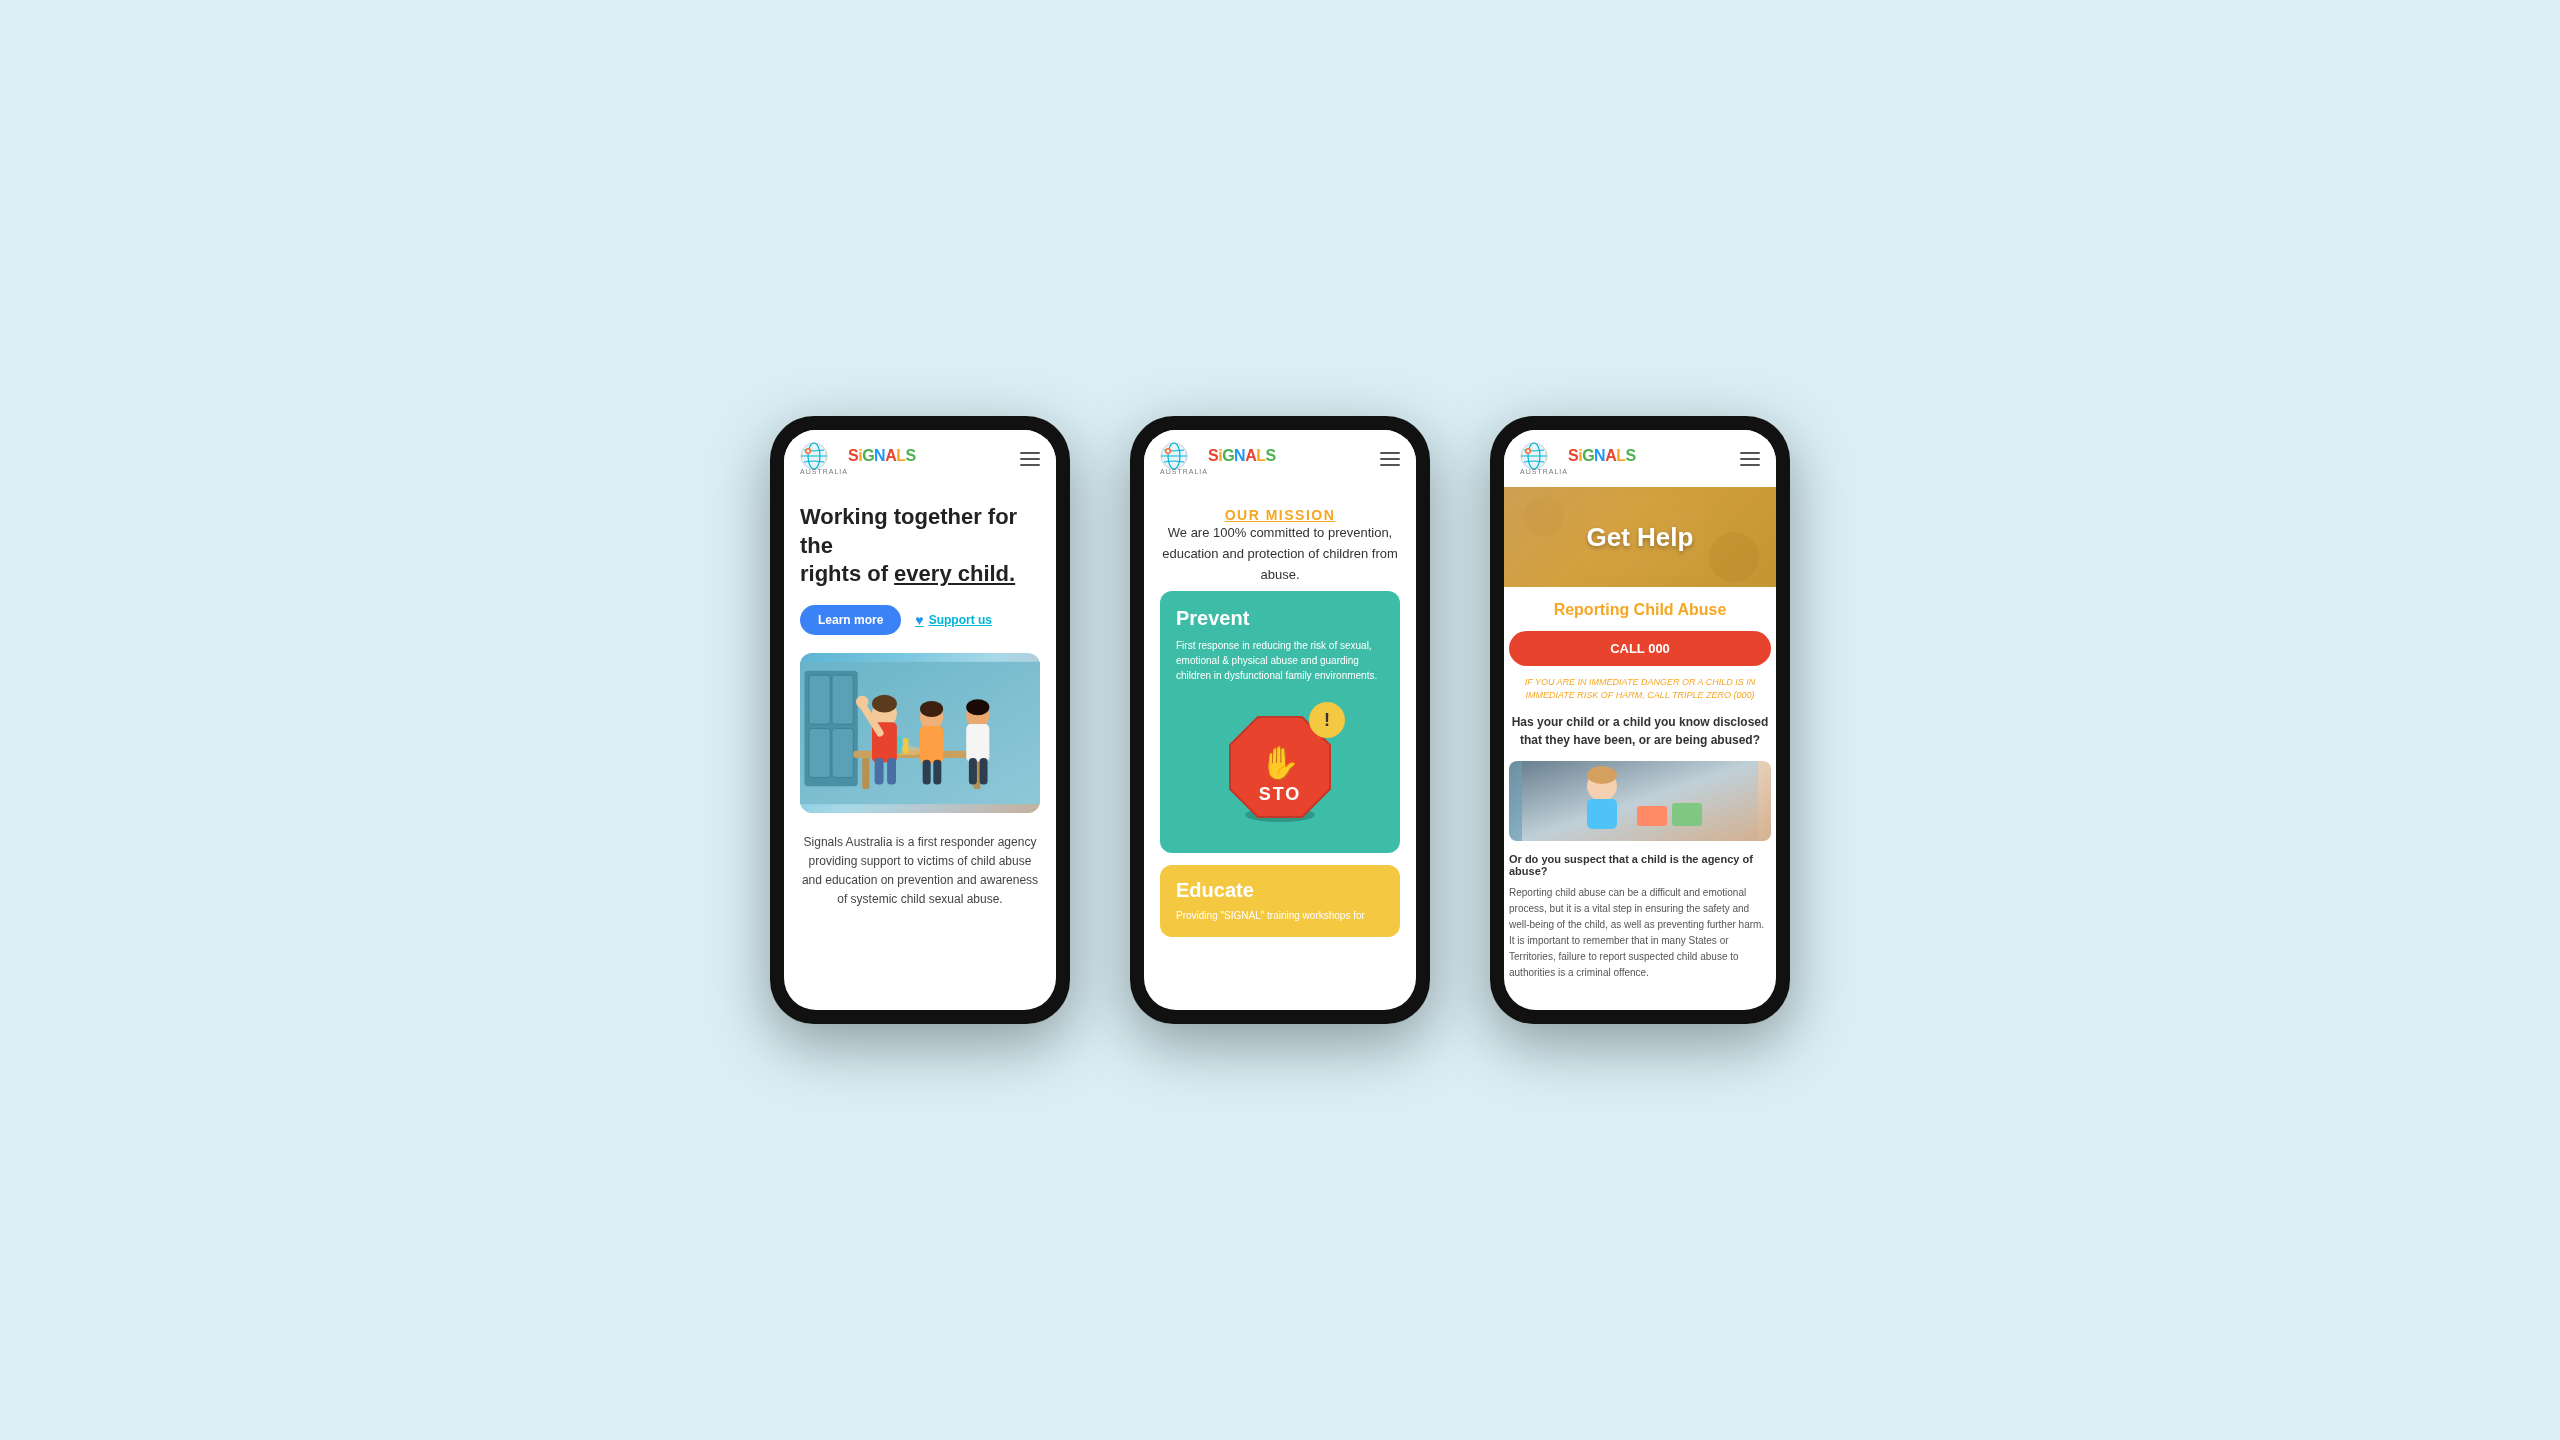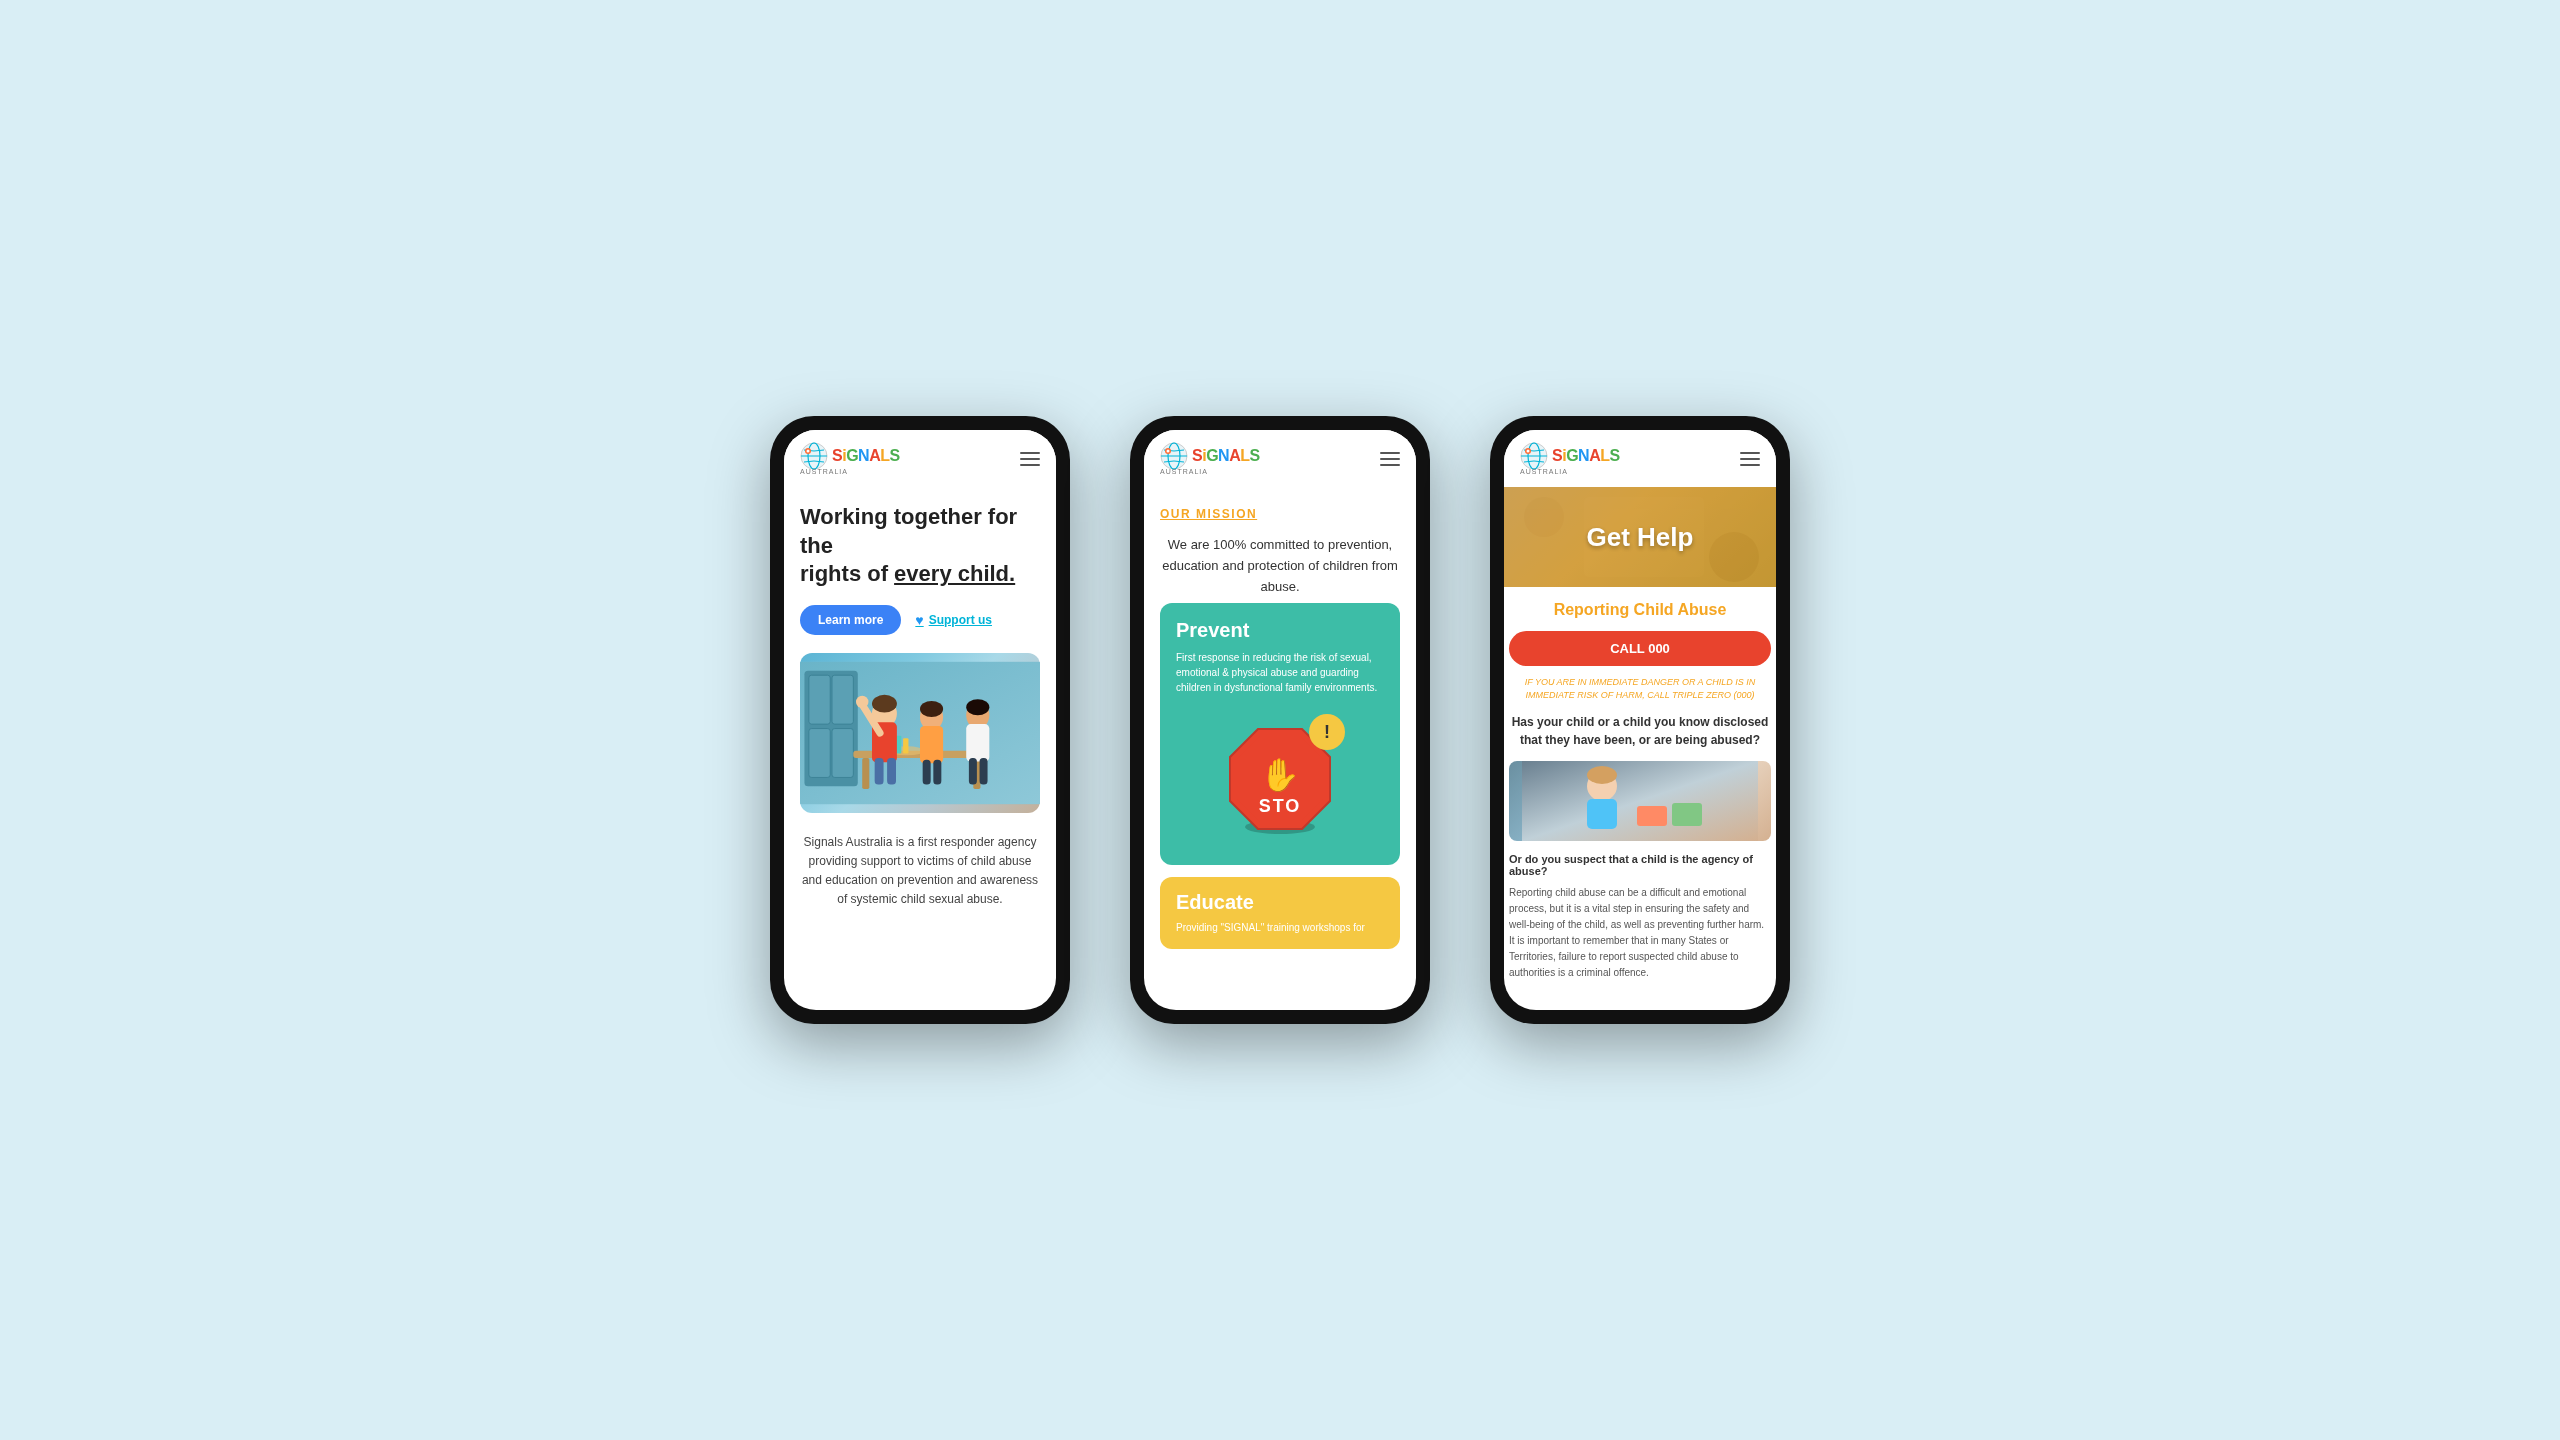--- a/index.html
+++ b/index.html
@@ -48,21 +48,21 @@
       align-items: center;
       justify-content: space-between;
       padding: 12px 16px;
       background: #fff;
       flex-shrink: 0;
     }
 
     .logo-text {
       display: flex;
       align-items: center;
-      gap: 4px;
+      gap: 20px;
     }
 
     .logo-icon {
       width: 28px;
       height: 28px;
     }
 
     .logo-brand {
       font-size: 16px;
       font-weight: 900;
@@ -180,26 +180,26 @@
 
     
     .phone2-content {
       padding: 20px 16px;
       display: flex;
       flex-direction: column;
       gap: 0;
     }
 
     .mission-label {
-      font-size: 12px;
+      text-align: center;
+      font-size: 14px;
       font-weight: 700;
       color: #f5a623;
       letter-spacing: 1.5px;
       text-decoration: underline;
-      margin-bottom: 14px;
     }
 
     .mission-text {
       text-align: center;
       font-size: 13px;
       color: #333;
       line-height: 1.6;
       margin-bottom: 6px;
     }
 

